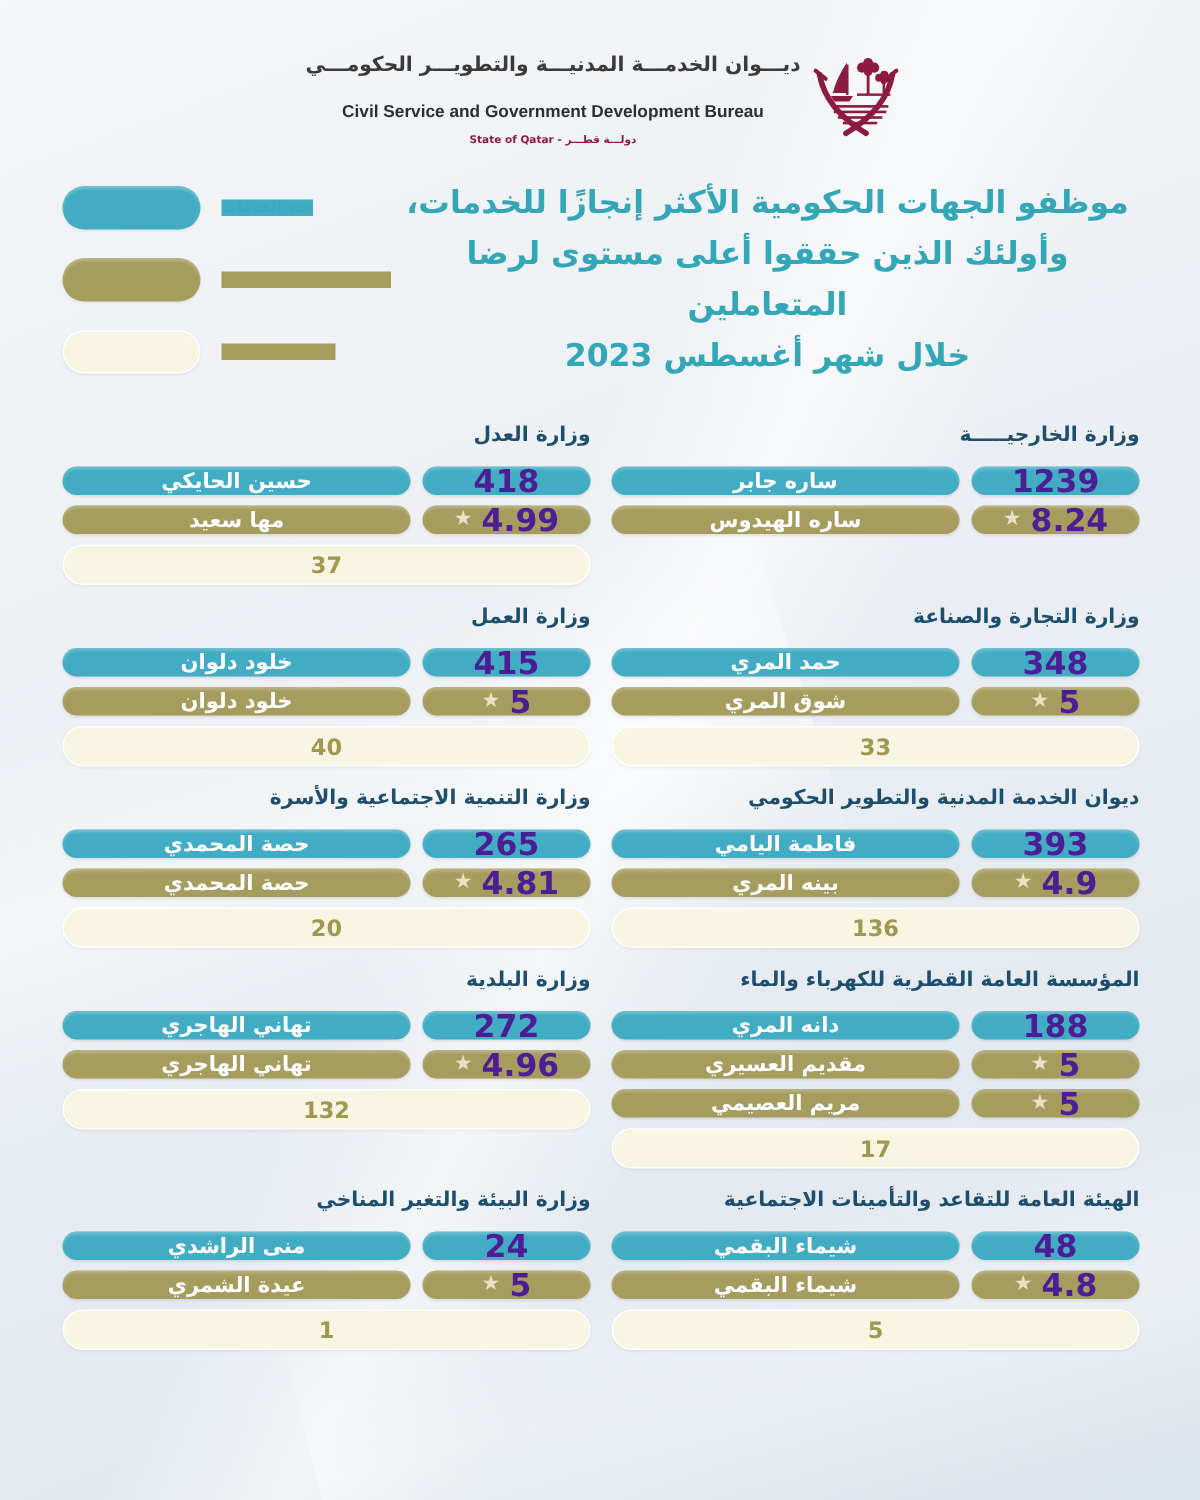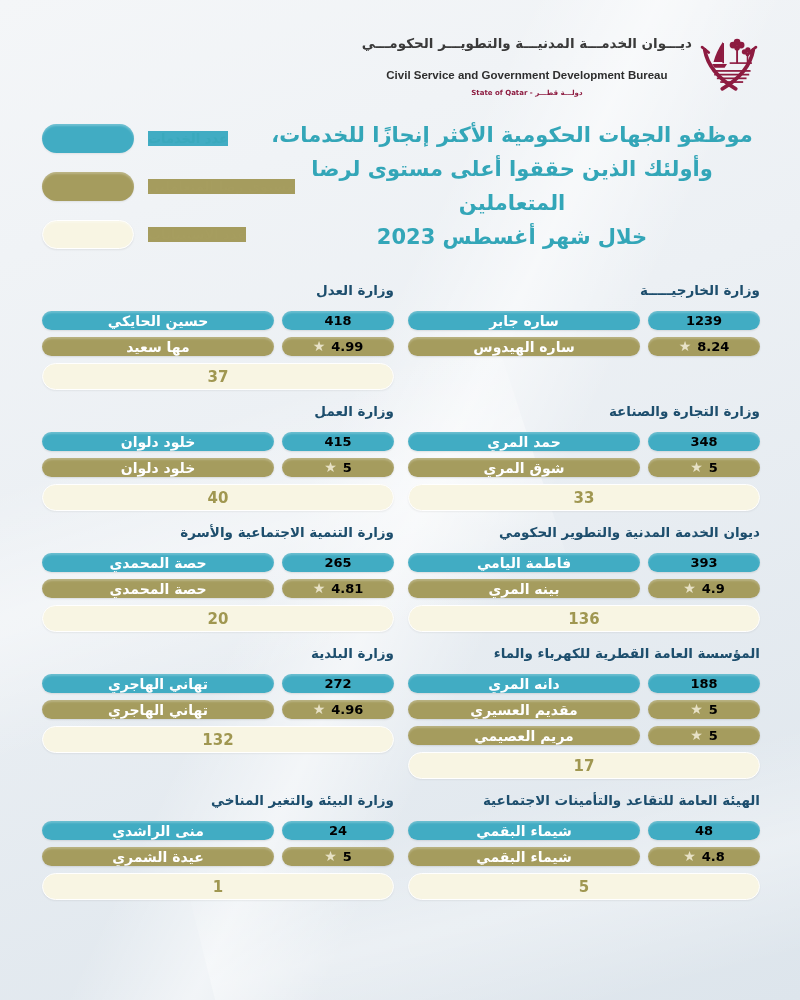--- a/index.html
+++ b/index.html
@@ -17,58 +17,58 @@
     position:absolute; pointer-events:none; z-index:0;
   }
   .swoosh.s1 { left:-150px; top:430px; width:700px; height:260px; transform:rotate(-18deg);
     background:linear-gradient(180deg, rgba(255,255,255,0) 0%, rgba(255,255,255,.45) 50%, rgba(255,255,255,0) 100%); }
   .swoosh.s2 { left:200px; top:780px; width:800px; height:220px; transform:rotate(-14deg);
     background:linear-gradient(180deg, rgba(255,255,255,0) 0%, rgba(255,255,255,.35) 50%, rgba(255,255,255,0) 100%); }
 
   .content { position:relative; z-index:1; padding:30px 40px 0 42px; }
 
   
-  .masthead { display:flex; justify-content:flex-start; align-items:center; padding-left:4px; }
+  .masthead { display:flex; justify-content:center; align-items:center; padding-left:4px; }
   .logo-emblem { width:62px; height:72px; margin-left:6px; flex:0 0 auto; }
   .logo-text { text-align:center; }
   .logo-ar { font-size:13.5px; font-weight:bold; color:#3a3a3a; letter-spacing:.5px; }
   .logo-en { font-size:11.5px; font-weight:bold; color:#2e2e2e; direction:ltr; margin-top:18px;
              font-family:"Liberation Sans","DejaVu Sans",sans-serif; }
   .logo-state { font-size:7px; font-weight:bold; color:#8d1b40; margin-top:8px; }
 
   
   .intro { display:flex; margin-top:16px; align-items:flex-start; }
   .main-title { flex:1; text-align:center; font-weight:bold; color:#33a6b8;
                 font-size:21px; line-height:1.62; padding-left:10px; }
   .main-title .t3 { font-weight:800; }
   .legend { width:212px; flex:0 0 aupx; flex-shrink:0; padding-top:6px; }
   .legend-row { direction:ltr; display:flex; align-items:center; margin-bottom:19px; }
   .legend-pill { width:92px; height:29px; border-radius:15px; flex:0 0 auto;
                  box-shadow: inset 0 2px 2px rgba(255,255,255,.25), 0 1px 2px rgba(0,0,0,.08); }
   .legend-pill.teal  { background:#41acc3; }
   .legend-pill.olive { background:#a59c5e; }
   .legend-pill.cream { background:#f8f5e3; border:1px solid #ffffff; }
-  .legend-label { margin-left:14px; font-size:13px; font-weight:bold; direction:rtl; white-space:nowrap; }
+  .legend-label { margin-left:14px; font-size:10px; font-weight:bold; direction:rtl; white-space:nowrap; }
   .legend-label.teal  { color:#3aa9bd; }
   .legend-label.olive { color:#a69d5f; }
 
   
   .cards { display:grid; grid-template-columns:1fr 1fr; column-gap:14px; row-gap:13px;
            margin-top:14px; align-items:start; }
   .card { display:flex; flex-direction:column; }
   .card-header { font-size:13.5px; font-weight:bold; color:#1d4e6d; text-align:right;
                  padding-left:4px; margin-bottom:12px; line-height:17px; white-space:nowrap; }
   .pill-row { display:flex; gap:8px; margin-bottom:7px; }
   .pill { height:19px; border-radius:15px; display:flex; align-items:center; justify-content:center;
           box-shadow: inset 0 2px 2px rgba(255,255,255,.22), 0 1px 2px rgba(0,0,0,.10); }
   .value-pill { width:112px; flex:0 0 auto; }
   .name-pill  { flex:1; }
   .teal  { background:#41acc3; }
   .olive { background:#a59c5e; }
-  .pill-num { color:#000000; font-weight:bold; font-size:13px; }
+  .pill-num { color:#4c1d95; font-weight:bold; font-size:21px; }
   .pill-name { color:#ffffff; font-weight:bold; font-size:14px; white-space:nowrap; }
   .score-wrap { direction:ltr; display:flex; align-items:center; gap:6px; }
   .star-glyph { color:#e7e1c6; font-size:14px; line-height:1; transform:translateY(-1px); }
   .cream-pill { height:27px; border-radius:14px; background:#f8f5e3; border:1px solid #ffffff;
                 display:flex; align-items:center; justify-content:center;
                 box-shadow:0 1px 2px rgba(0,0,0,.06); }
   .cream-num { color:#a09751; font-weight:bold; font-size:15px; }
 </style>
 </head>
 <body>

